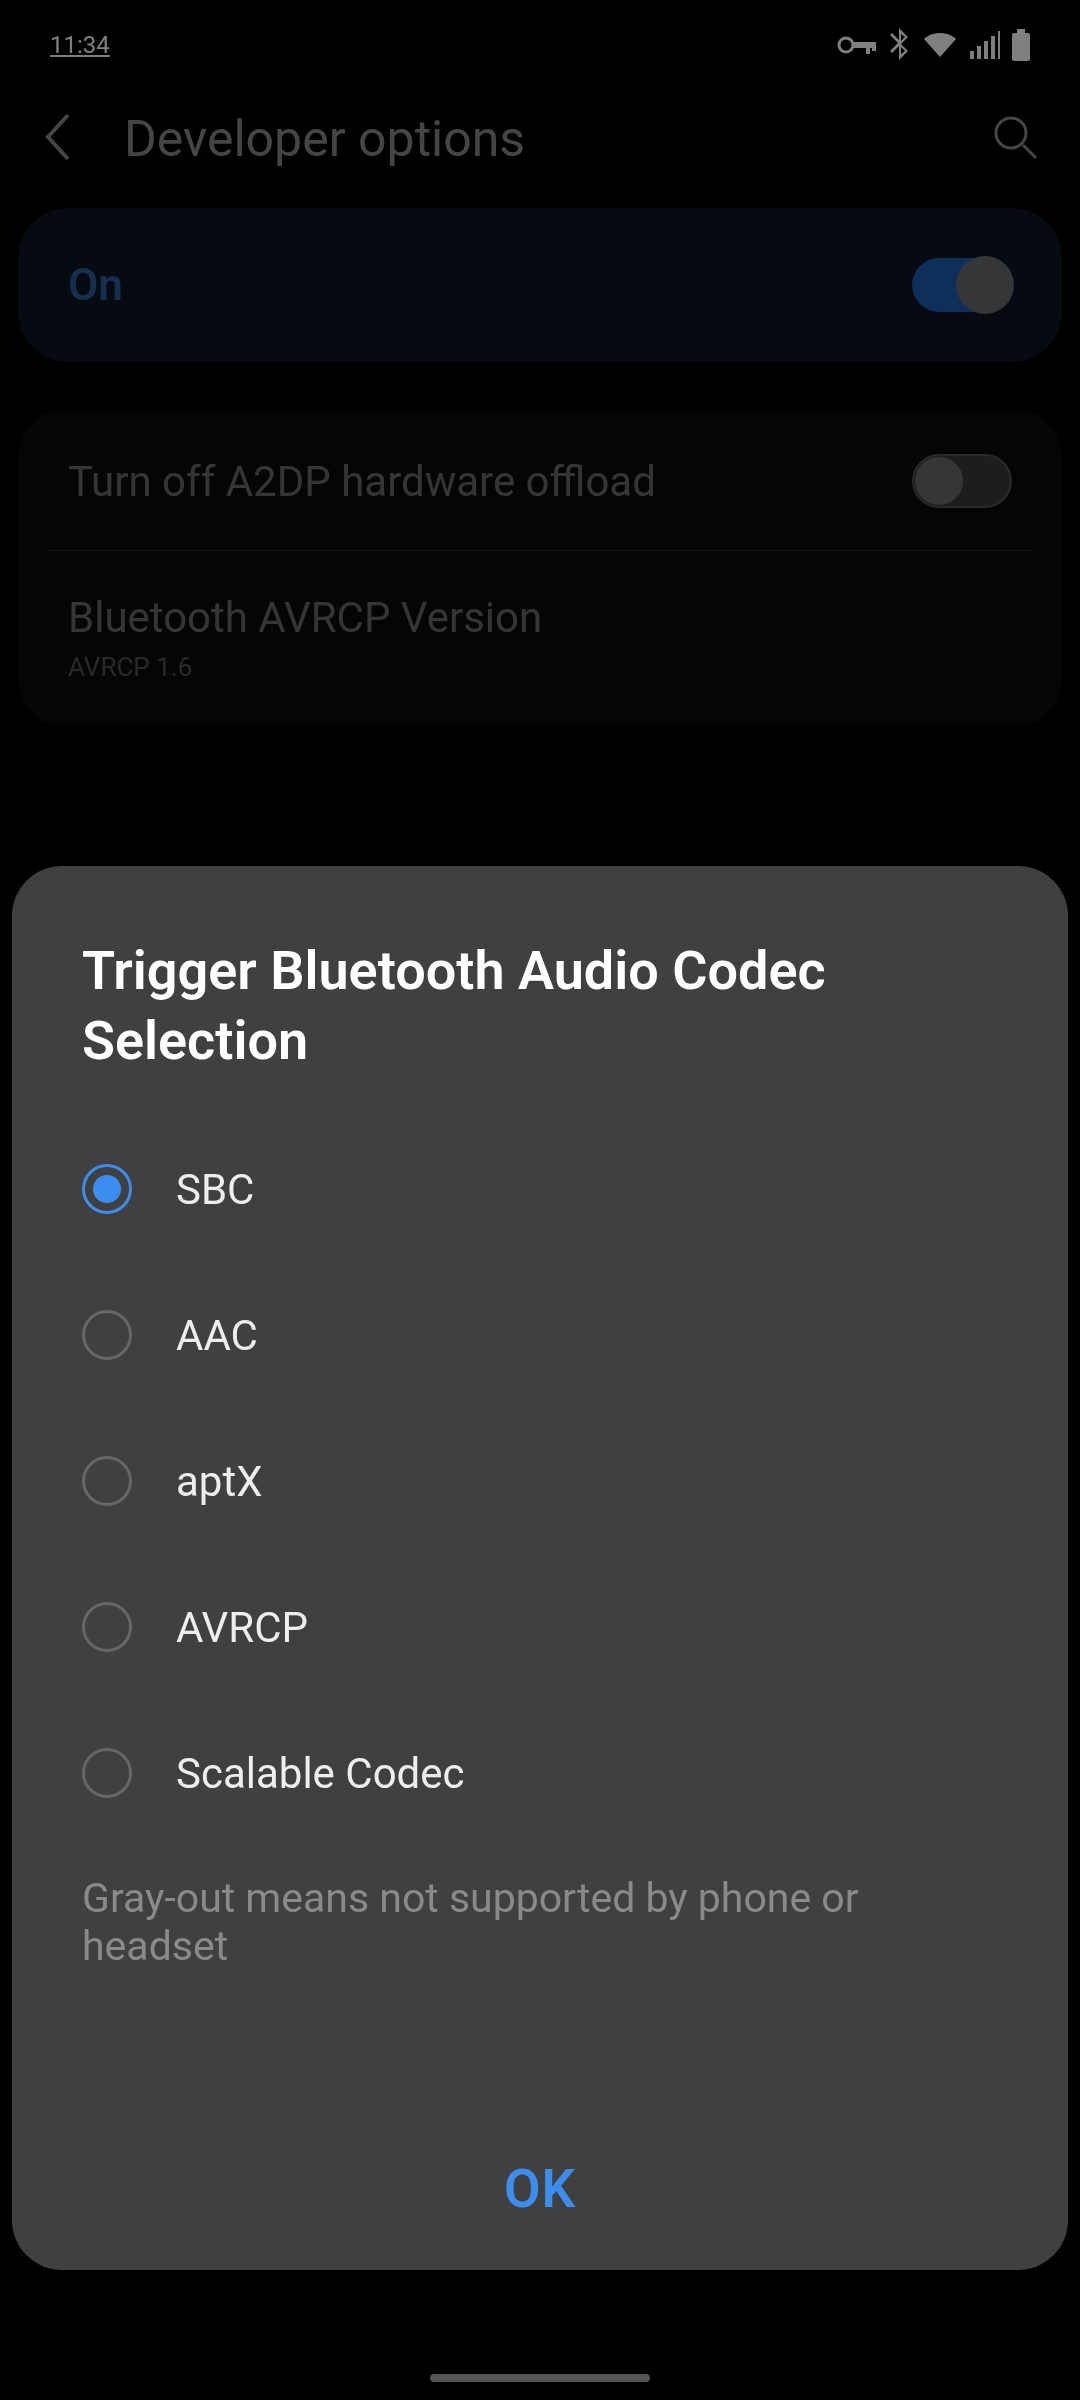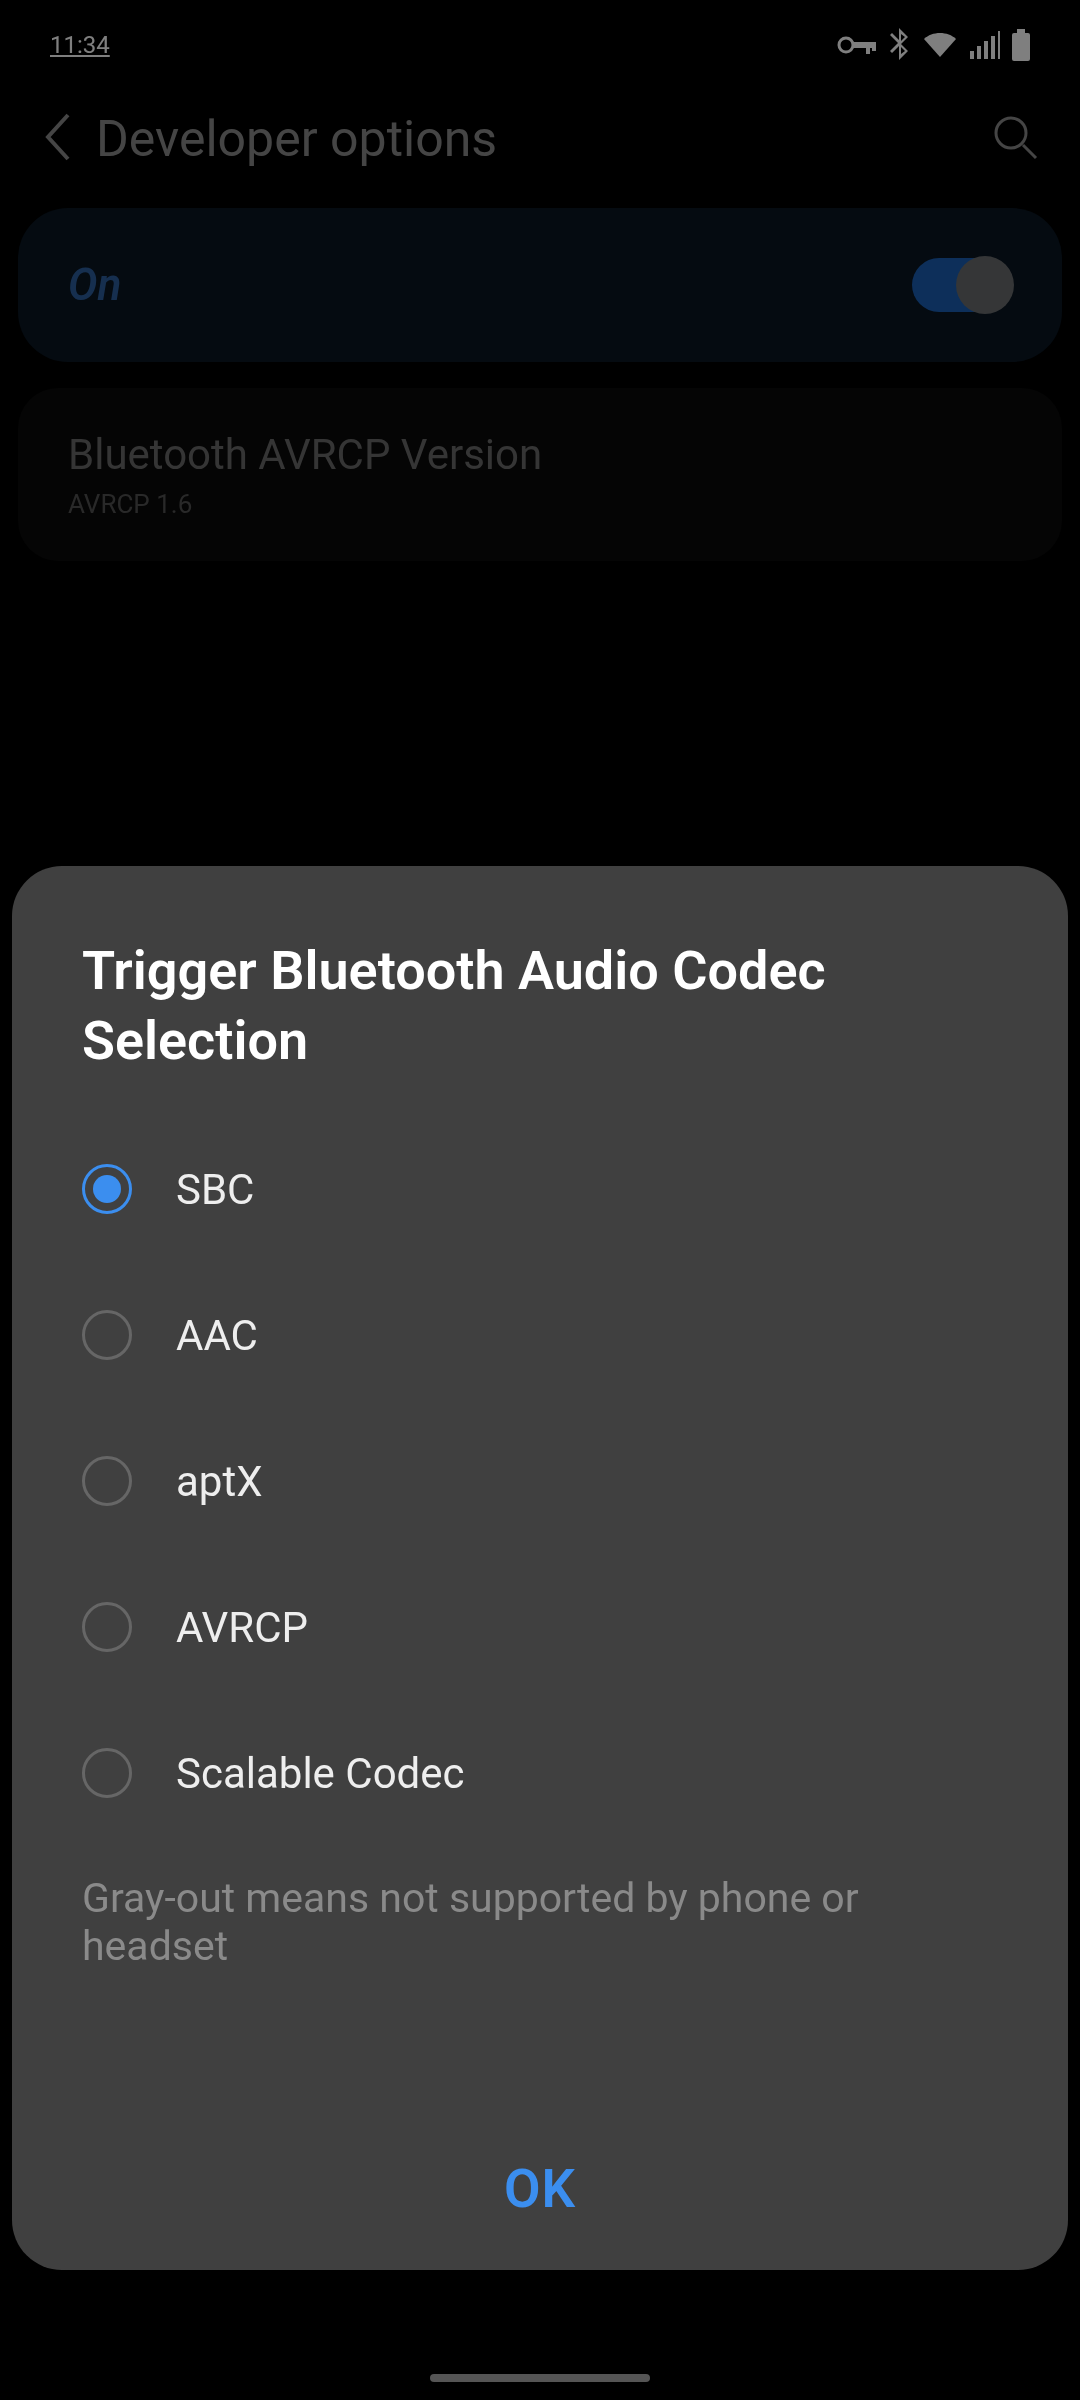--- a/index.html
+++ b/index.html
@@ -3,28 +3,28 @@
 <meta charset="utf-8">
 <style>
   * { box-sizing: border-box; margin: 0; padding: 0; }
   html, body { width: 1080px; height: 2400px; background: #000; font-family: -apple-system, Roboto, "Segoe UI", sans-serif; overflow: hidden; }
   
   .status-bar { height: 90px; display: flex; justify-content: space-between; align-items: center; padding: 0 50px; color: #fff; }
   .status-time { font-size: 24px; font-weight: 400; text-decoration: underline; }
   .status-icons { display: flex; gap: 12px; align-items: center; }
   .status-icons span { display: inline-flex; align-items: center; }
 
-  .header { display: flex; align-items: center; padding: 20px 40px 40px 40px; gap: 20px; }
+  .header { display: flex; align-items: center; padding: 20px 40px 40px 40px; gap: 48px; }
   .back-icon { color: #a0a0a0; }
   .header-title { flex: 1; color: #8a8a8a; font-size: 50px; font-weight: 400; }
   .search-icon { color: #a0a0a0; }
 
   .content { padding: 0 18px; }
 
-  .master-card { background: #0a1622; border-radius: 50px; padding: 50px 50px; display: flex; align-items: center; justify-content: space-between; margin-bottom: 26px; font-style: italic; }
+  .master-card { background: #0a1622; border-radius: 50px; padding: 50px 50px; display: flex; align-items: center; justify-content: space-between; margin-bottom: 50px; }
   .master-label { color: #2d5f9e; font-size: 44px; font-weight: 600; }
   .toggle-on { width: 100px; height: 54px; background: #1a5fb4; border-radius: 30px; position: relative; }
   .toggle-on::after { content:""; position:absolute; width:58px; height:58px; border-radius:50%; background:#6a6d6f; right:-2px; top:-2px; }
 
   .settings-card { background: #0a0a0a; border-radius: 40px; padding: 0 30px; }
   .row { padding: 42px 20px; display:flex; align-items:center; justify-content:space-between; }
   .row + .row { border-top: 1px solid #2a2a2a; }
   .row-title { color: #6a6a6a; font-size: 42px; }
   .row-sub { color: #525252; font-size: 26px; margin-top: 10px; }
   .row-text { display:flex; flex-direction:column; }
@@ -106,20 +106,26 @@
 
 <div class="content">
   <div class="master-card">
     <div class="master-label">On</div>
     <div class="toggle-on"></div>
   </div>
 
   <div class="settings-card">
     <div class="row">
       <div class="row-text">
+        <div class="row-title">Turn off A2DP hardware offload</div>
+      </div>
+      <div class="toggle-off"></div>
+    </div>
+    <div class="row">
+      <div class="row-text">
         <div class="row-title">Bluetooth AVRCP Version</div>
         <div class="row-sub">AVRCP 1.6</div>
       </div>
     </div>
   </div>
 </div>
 
 <div class="scrim"></div>
 
 <div class="dialog">

